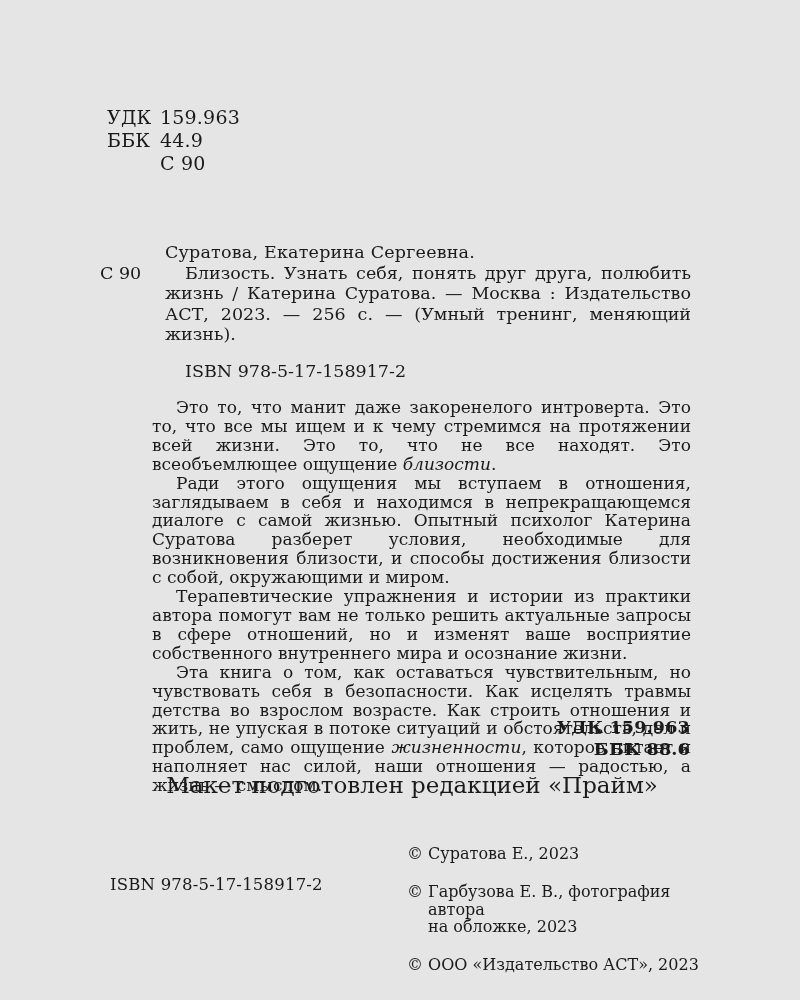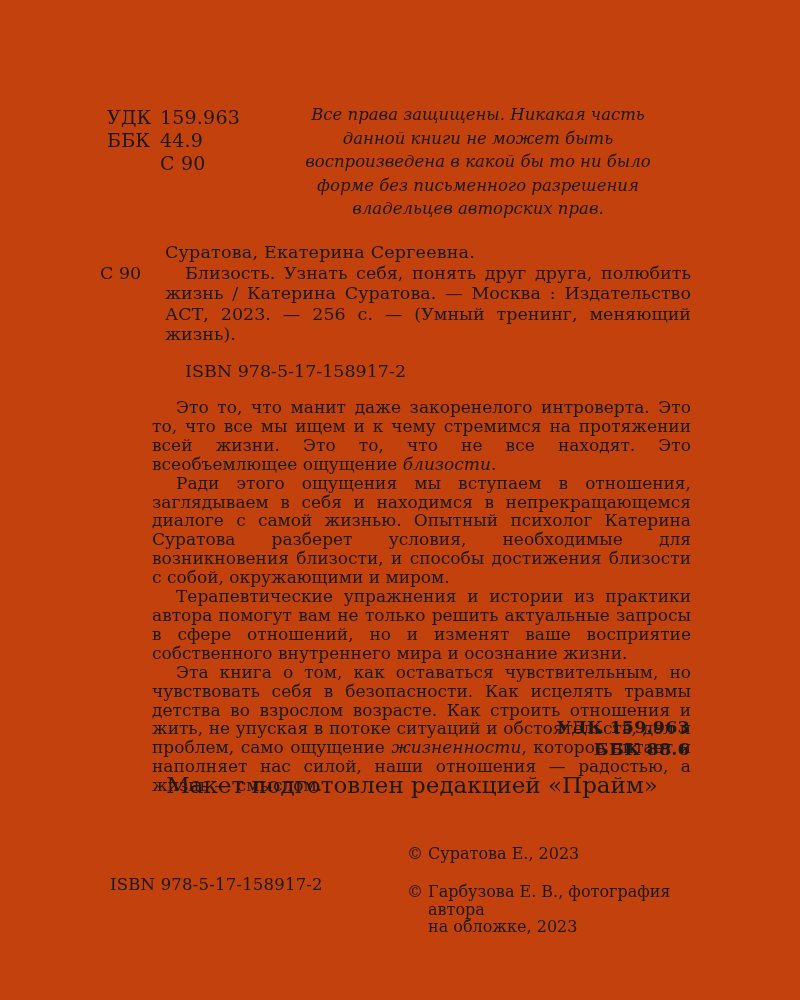--- a/index.html
+++ b/index.html
@@ -4,21 +4,21 @@
 <style>
   html, body {
     margin: 0;
     padding: 0;
     background: #ffffff;
   }
   .page {
     position: relative;
     width: 800px;
     height: 1000px;
-    background: #c2410c;
+    background: #e5e5e5;
     color: #1a1a1a;
     font-family: "DejaVu Serif", "Liberation Serif", serif;
     overflow: hidden;
   }
 
   
   .codes-top {
     position: absolute;
     left: 107px;
     top: 106px;
@@ -150,21 +150,20 @@
       <span class="code-lbl">УДК</span><span class="code-val">159.963</span>
     </div>
     <div class="code-row">
       <span class="code-lbl">ББК</span><span class="code-val">44.9</span>
     </div>
     <div class="code-row">
       <span class="code-lbl"></span><span class="code-val">С 90</span>
     </div>
   </div>
 
-  <div class="rights">Все права защищены. Никакая часть данной книги не может быть воспроизведена в какой бы то ни было форме без письменного разрешения владельцев авторских прав.</div>
 
   <div class="card">
     <div class="card-author">Суратова, Екатерина Сергеевна.</div>
     <div class="card-body">
       <span class="card-sign">С 90</span>
       <div class="card-desc">Близость. Узнать себя, понять друг друга, полюбить жизнь / Катерина Суратова. — Москва : Издательство АСТ, 2023. — 256 с. — (Умный тренинг, меняющий жизнь).</div>
     </div>
     <div class="card-isbn">ISBN 978-5-17-158917-2</div>
   </div>
 
@@ -179,17 +178,18 @@
     <div>УДК 159.963</div>
     <div>ББК 88.6</div>
   </div>
 
   <div class="layout-note">Макет подготовлен редакцией «Прайм»</div>
 
   <div class="copyrights">
       <div class="copyright-line">© Суратова Е., 2023</div>
       <div class="copyright-line">© Гарбузова Е. В., фотография автора
 на обложке, 2023</div>
+      <div class="copyright-line">© ООО «Издательство АСТ», 2023</div>
     </div>
 
   <div class="isbn-bottom">ISBN 978-5-17-158917-2</div>
 
 </div>
 
 </body></html>

